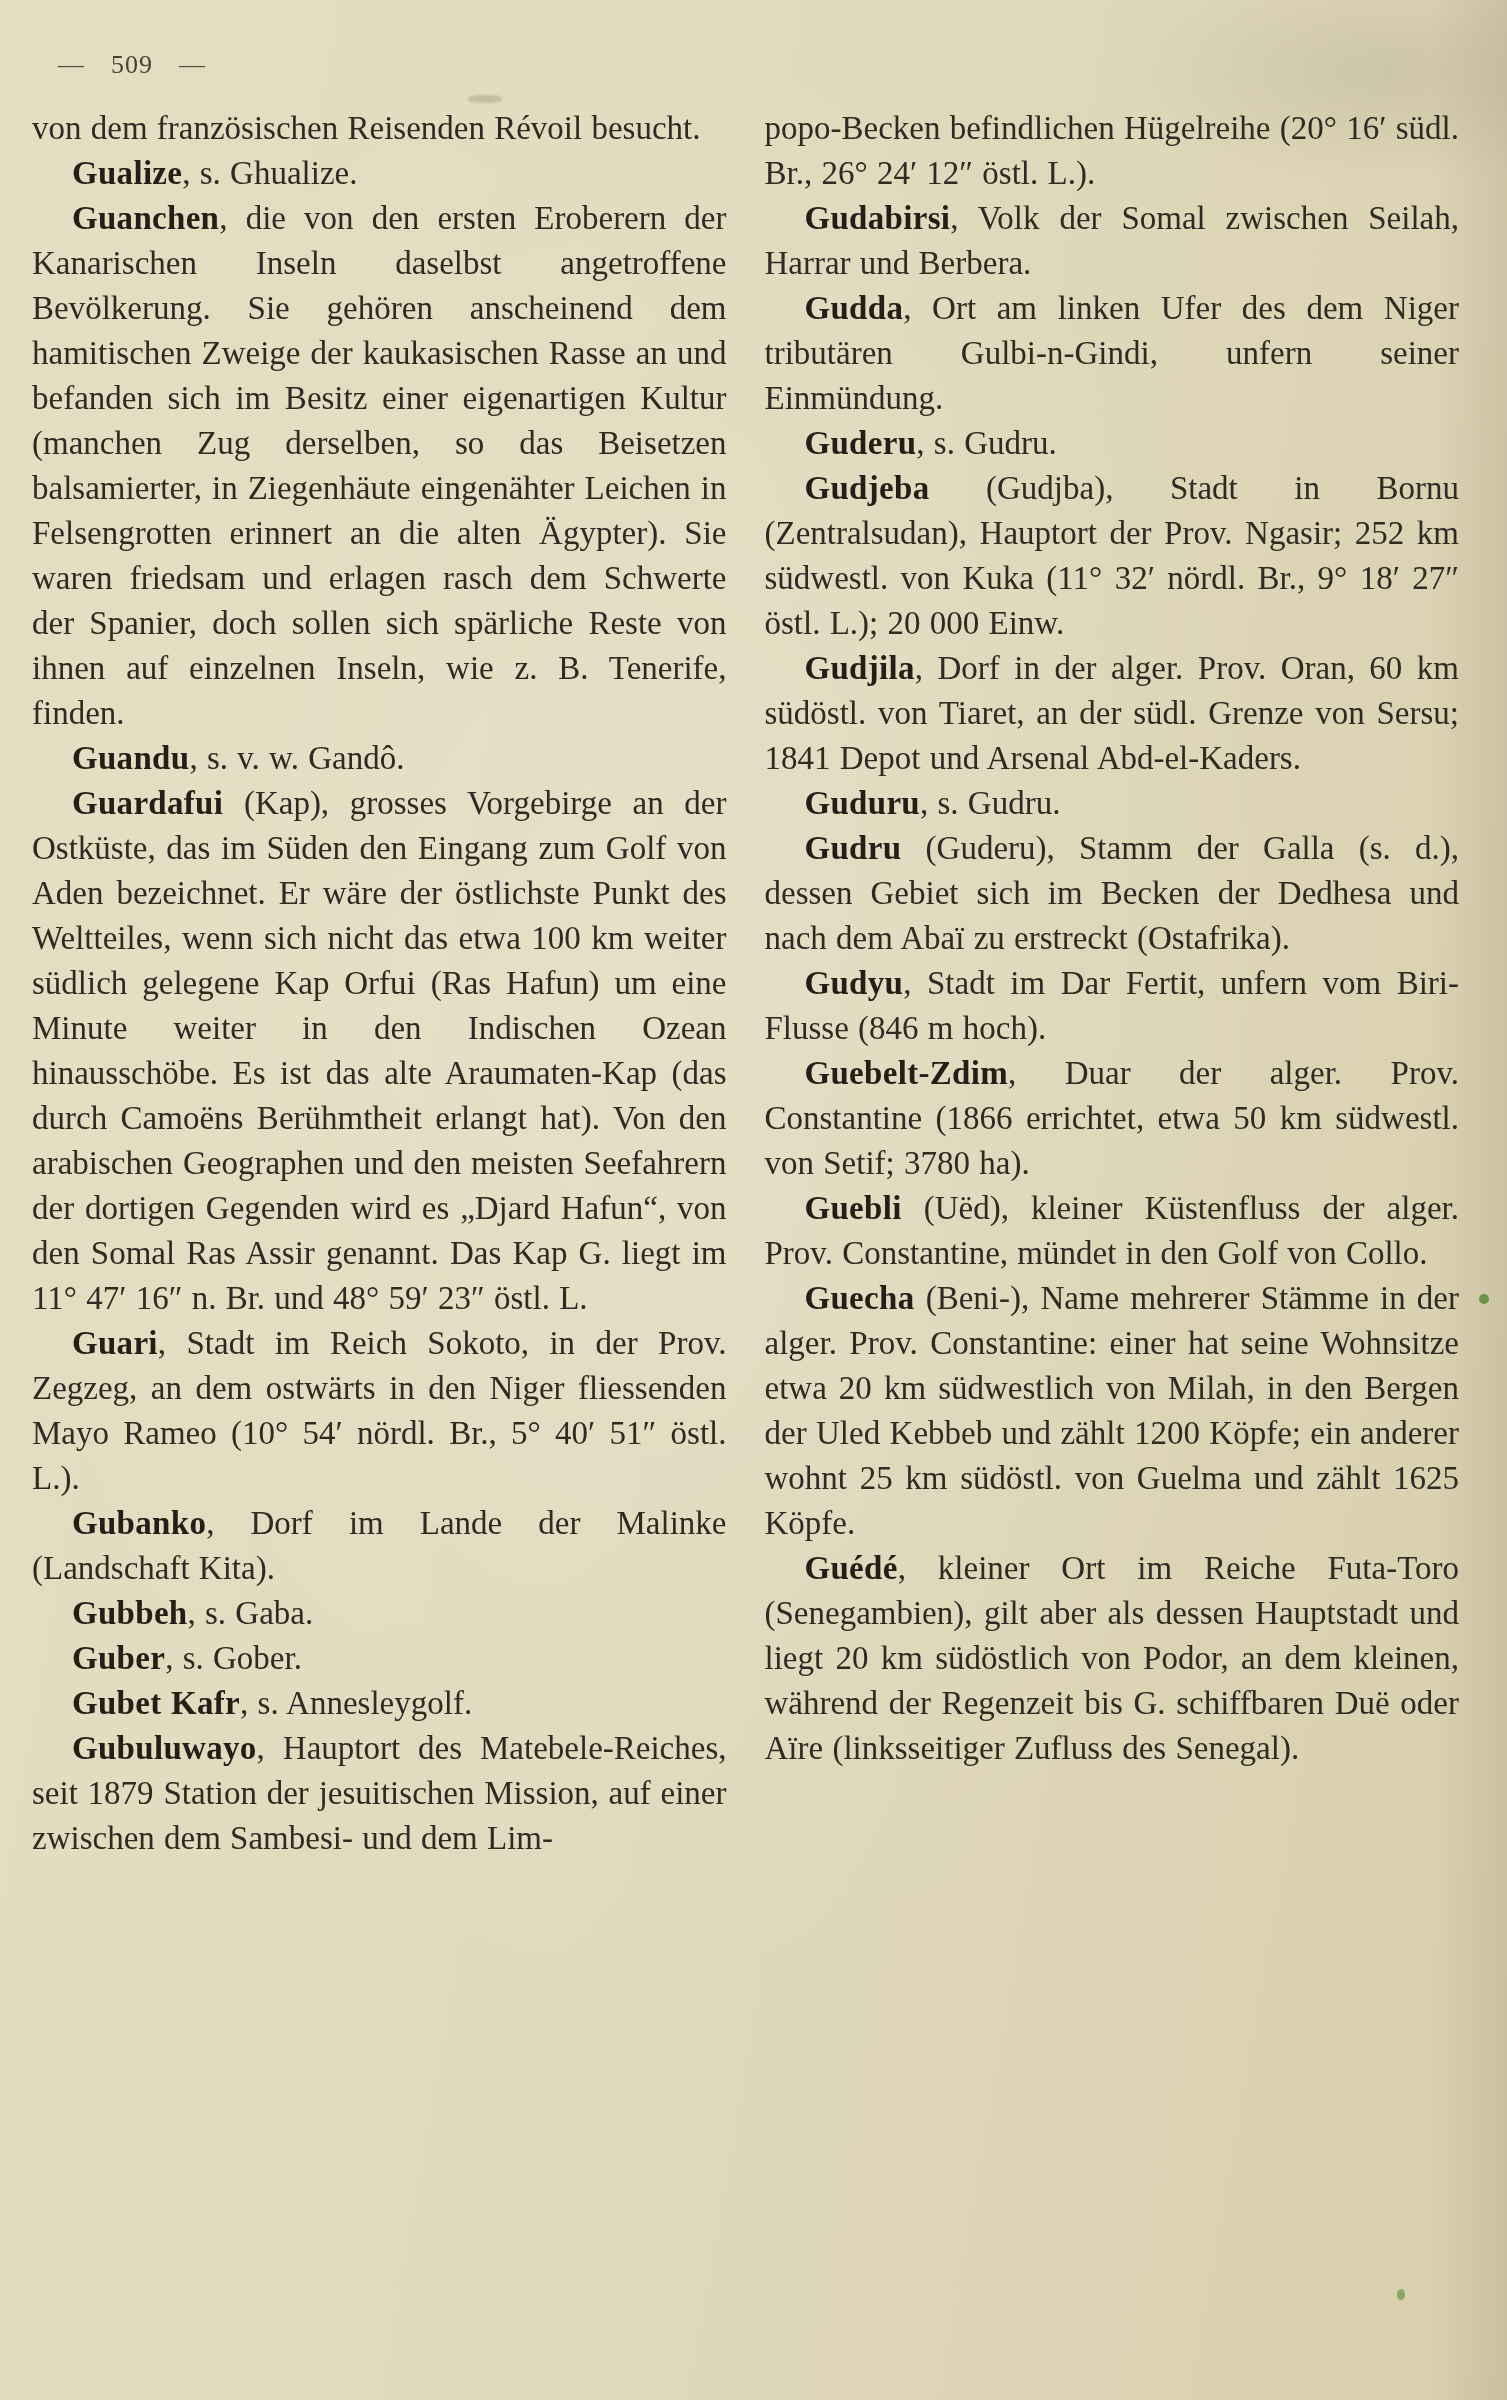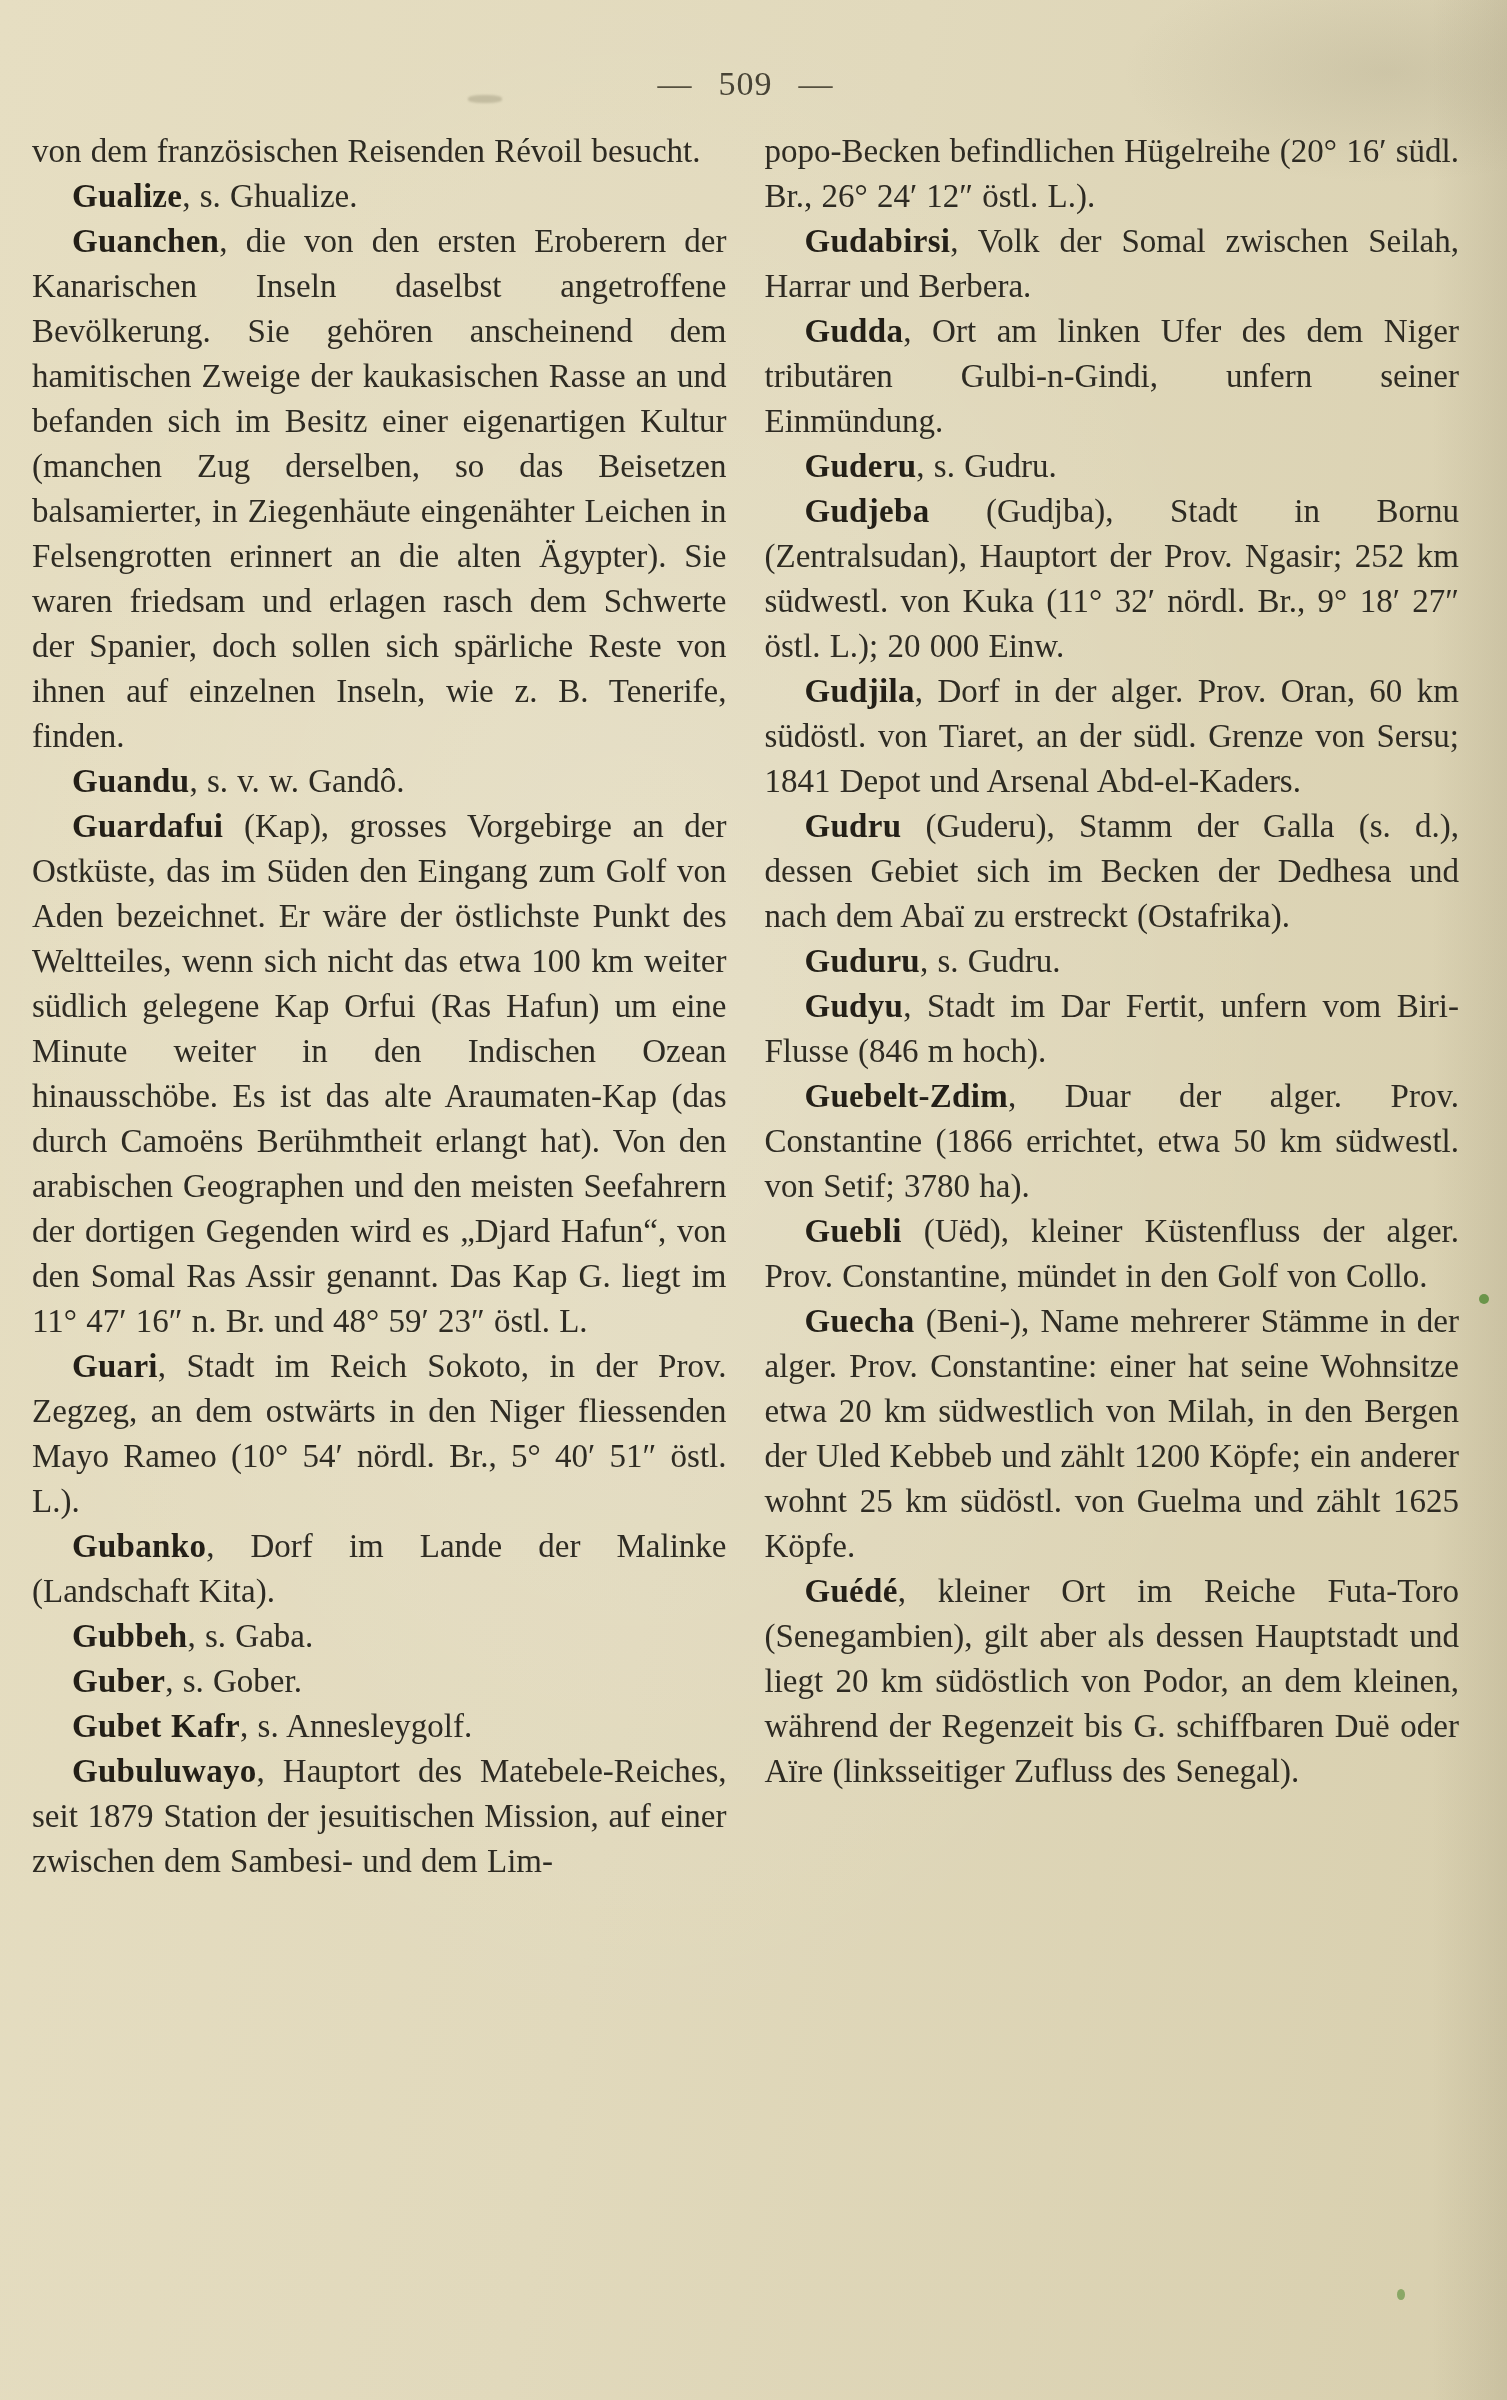--- a/index.html
+++ b/index.html
@@ -17,25 +17,24 @@
     padding: 50px 48px 40px 32px;
     color: #2e2b23;
     font-family: "Liberation Serif", "DejaVu Serif", serif;
     background:
       radial-gradient(ellipse 378px 159px at 92% 3%, rgba(110,104,78,0.14), rgba(0,0,0,0) 70%),
       radial-gradient(ellipse 896px 1393px at 42% 42%, rgba(255,255,255,0.16), rgba(0,0,0,0) 75%),
       linear-gradient(to right, rgba(0,0,0,0) 95%, rgba(70,60,35,0.10) 100%),
       linear-gradient(100deg, #e6dec2 0%, #e1d9bc 48%, #d8cfae 100%);
   }
   .page-header {
-    text-align: center;
-    font-size: 34px;
+    font-size: 26px;
     color: #474335;
     letter-spacing: 1px;
-    margin: 15px 0 26px 0;
+    margin: 0 0 26px 0;
   }
   .page-header .dash { margin: 0 26px; color: #55503f; }
   .columns {
     display: flex;
     gap: 38px;
   }
   .column {
     flex: 1 1 0;
     min-width: 0;
     font-size: 33px;
@@ -86,22 +85,22 @@
         <p class="entry"><b class="headword">Gubet Kafr</b><span>, s. Annesleygolf.</span></p>
         <p class="entry"><b class="headword">Gubuluwayo</b><span>, Hauptort des Matebele-Reiches, seit 1879 Station der jesuitischen Mission, auf einer zwischen dem Sambesi- und dem Lim-</span></p>
       </div>
     <div class="column" id="col-right">
         <p class="entry continuation"><span>popo-Becken befindlichen Hügelreihe (20° 16′ südl. Br., 26° 24′ 12″ östl. L.).</span></p>
         <p class="entry"><b class="headword">Gudabirsi</b><span>, Volk der Somal zwischen Seilah, Harrar und Berbera.</span></p>
         <p class="entry"><b class="headword">Gudda</b><span>, Ort am linken Ufer des dem Niger tributären Gulbi-n-Gindi, unfern seiner Einmündung.</span></p>
         <p class="entry"><b class="headword">Guderu</b><span>, s. Gudru.</span></p>
         <p class="entry"><b class="headword">Gudjeba</b><span> (Gudjba), Stadt in Bornu (Zentralsudan), Hauptort der Prov. Ngasir; 252 km südwestl. von Kuka (11° 32′ nördl. Br., 9° 18′ 27″ östl. L.); 20 000 Einw.</span></p>
         <p class="entry"><b class="headword">Gudjila</b><span>, Dorf in der alger. Prov. Oran, 60 km südöstl. von Tiaret, an der südl. Grenze von Sersu; 1841 Depot und Arsenal Abd-el-Kaders.</span></p>
+        <p class="entry"><b class="headword">Guduru</b><span>, s. Gudru.</span></p>
         <p class="entry"><b class="headword">Gudru</b><span> (Guderu), Stamm der Galla (s. d.), dessen Gebiet sich im Becken der Dedhesa und nach dem Abaï zu erstreckt (Ostafrika).</span></p>
-        <p class="entry"><b class="headword">Guduru</b><span>, s. Gudru.</span></p>
         <p class="entry"><b class="headword">Gudyu</b><span>, Stadt im Dar Fertit, unfern vom Biri-Flusse (846 m hoch).</span></p>
         <p class="entry"><b class="headword">Guebelt-Zdim</b><span>, Duar der alger. Prov. Constantine (1866 errichtet, etwa 50 km südwestl. von Setif; 3780 ha).</span></p>
         <p class="entry"><b class="headword">Guebli</b><span> (Uëd), kleiner Küstenfluss der alger. Prov. Constantine, mündet in den Golf von Collo.</span></p>
         <p class="entry"><b class="headword">Guecha</b><span> (Beni-), Name mehrerer Stämme in der alger. Prov. Constantine: einer hat seine Wohnsitze etwa 20 km südwestlich von Milah, in den Bergen der Uled Kebbeb und zählt 1200 Köpfe; ein anderer wohnt 25 km südöstl. von Guelma und zählt 1625 Köpfe.</span></p>
         <p class="entry"><b class="headword">Guédé</b><span>, kleiner Ort im Reiche Futa-Toro (Senegambien), gilt aber als dessen Hauptstadt und liegt 20 km südöstlich von Podor, an dem kleinen, während der Regenzeit bis G. schiffbaren Duë oder Aïre (linksseitiger Zufluss des Senegal).</span></p>
       </div>
   </div>
 
   <span class="speck speck-1"></span>
   <span class="speck speck-2"></span>

